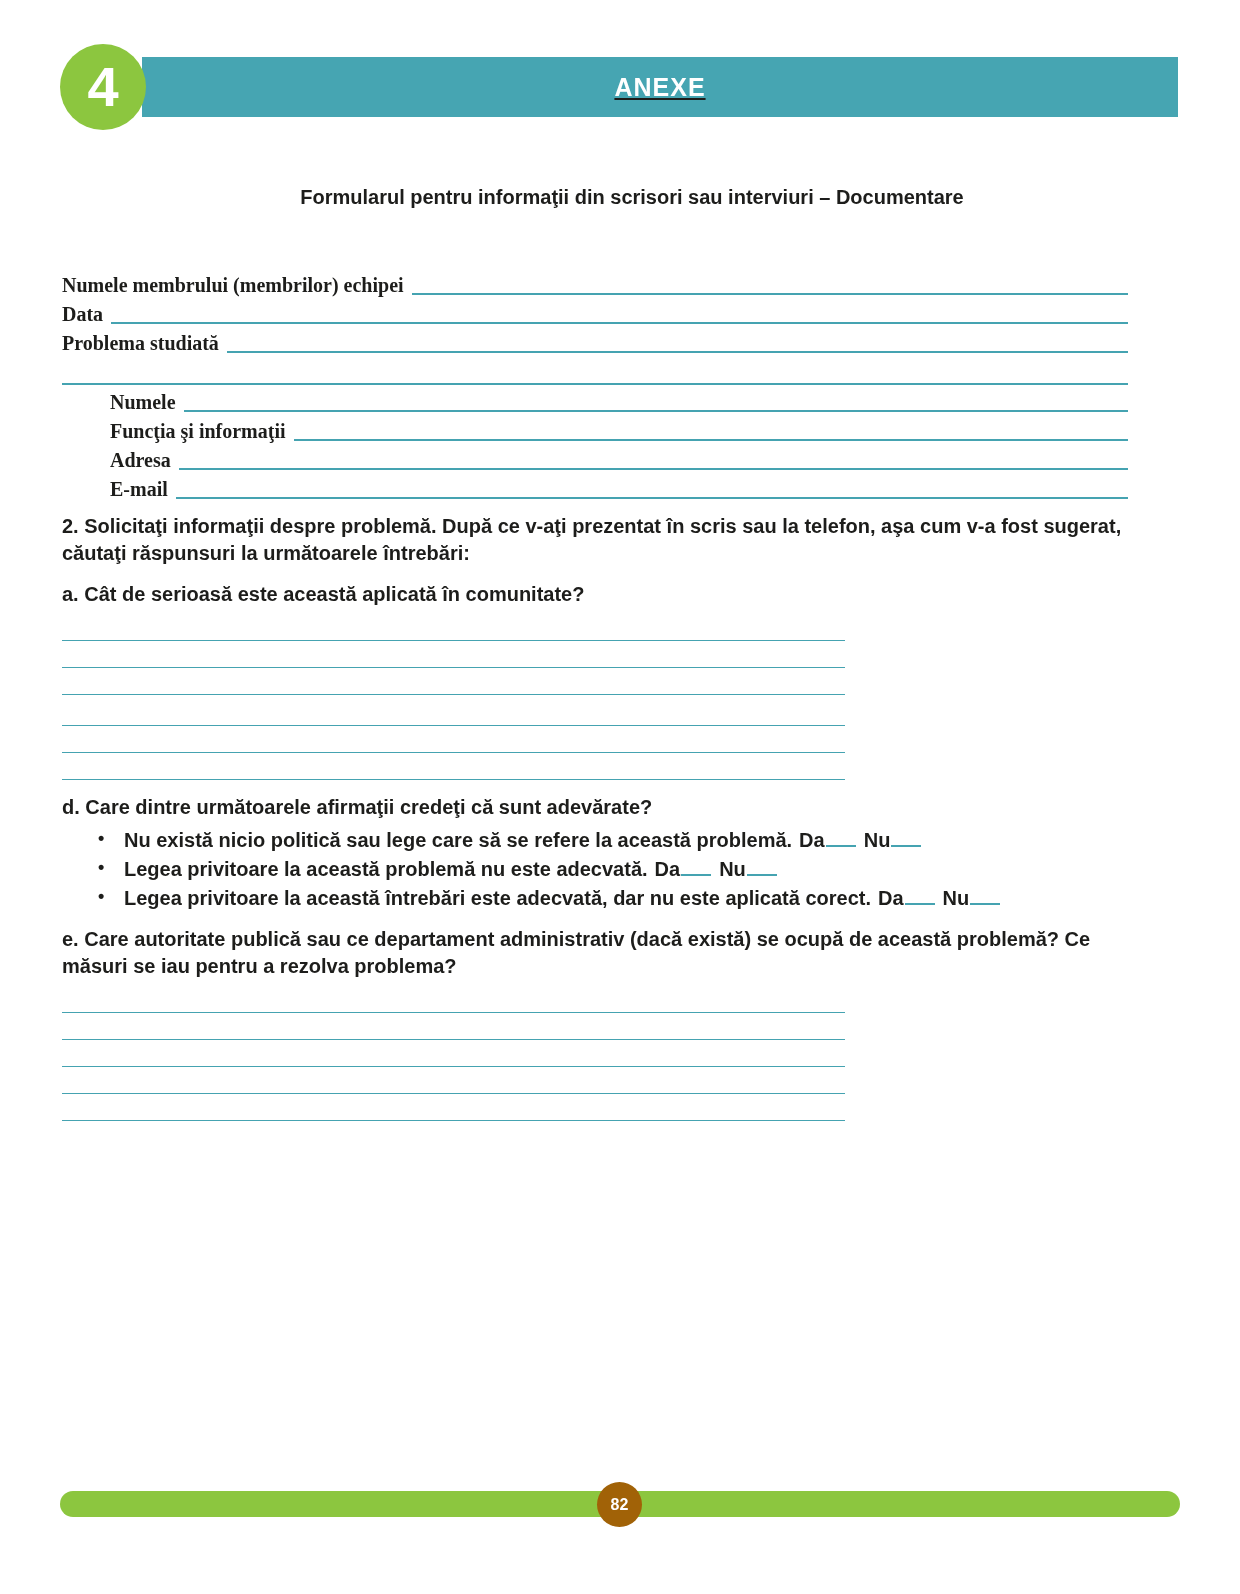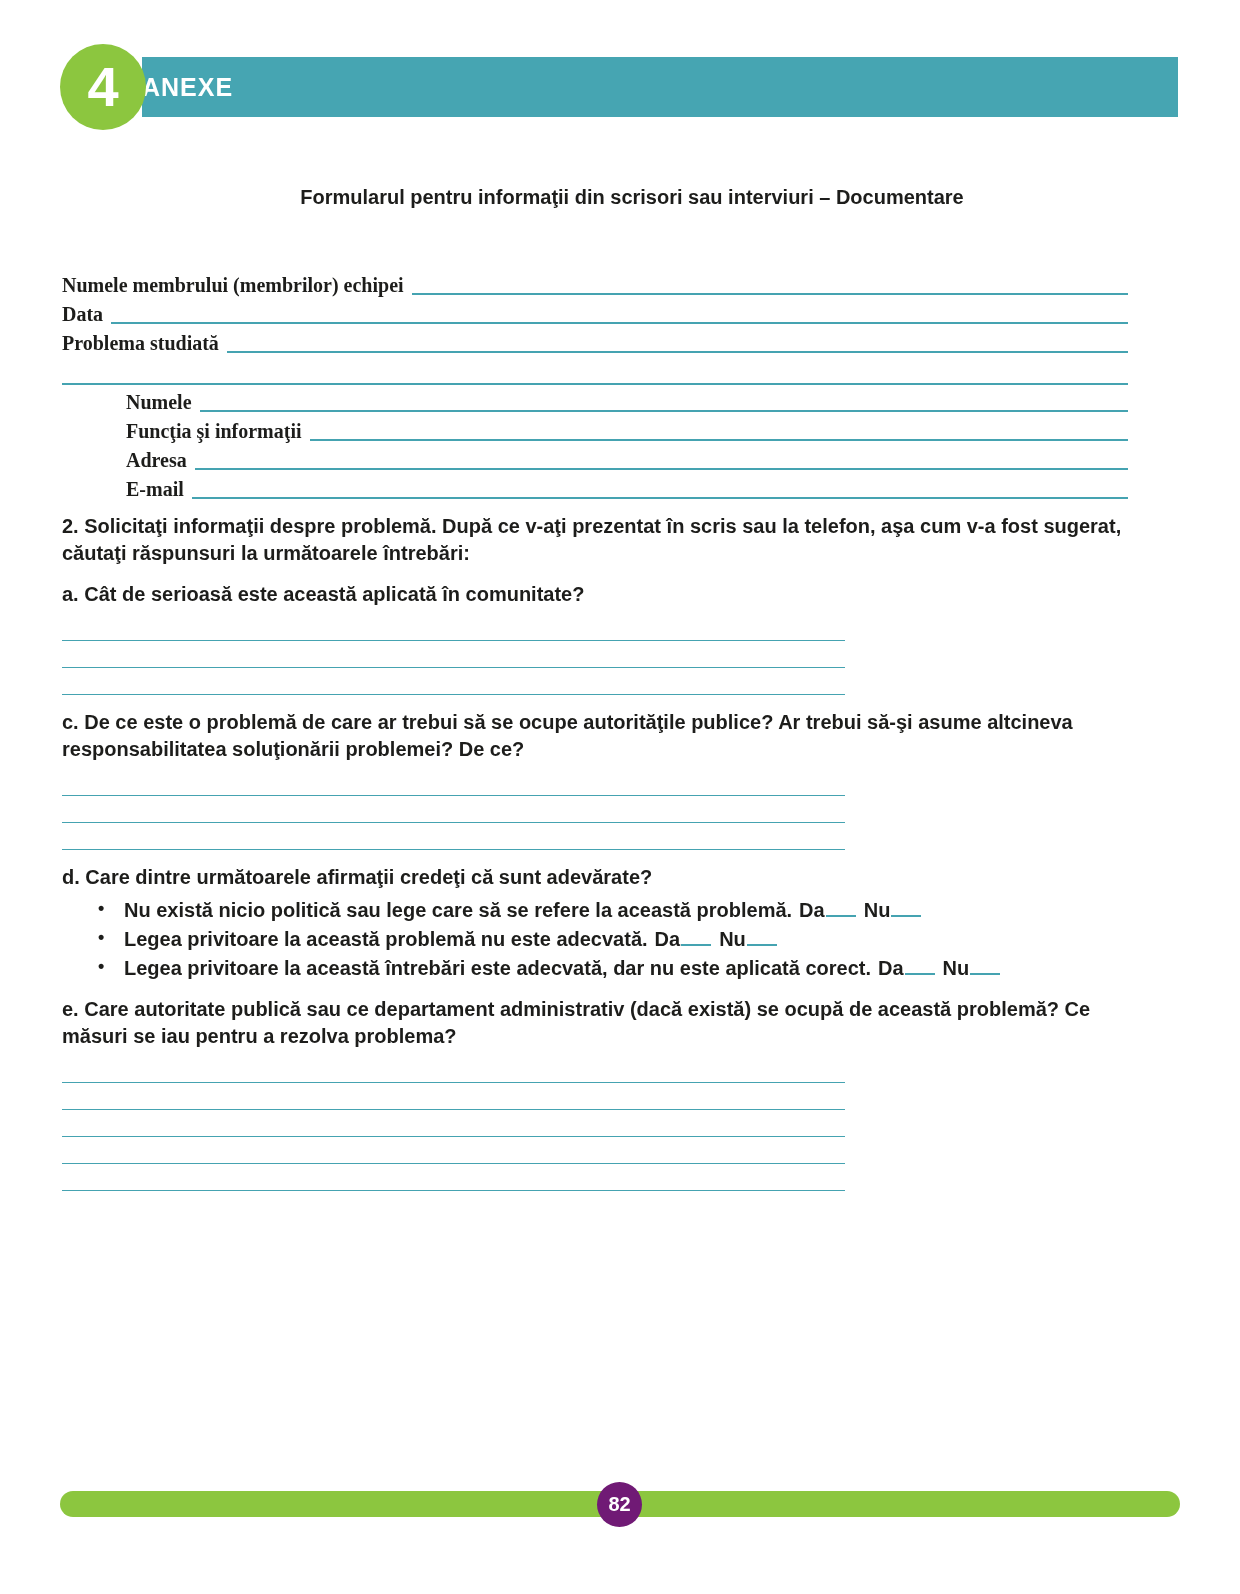--- a/index.html
+++ b/index.html
@@ -18,42 +18,42 @@
   .chapter-circle {
     position: absolute; top: 44px; left: 60px;
     width: 86px; height: 86px; border-radius: 50%;
     background: #8cc63f; z-index: 2;
     display: flex; align-items: center; justify-content: center;
   }
   .chapter-number { color: #fff; font-size: 56px; font-weight: bold; line-height: 1; }
   .banner {
     position: absolute; top: 57px; left: 142px; right: 62px; height: 60px;
     background: #46a5b2;
-    display: flex; align-items: center; 
+    display: flex; align-items: center; justify-content: center; text-decoration: underline;
   }
   .banner-title { color: #ffffff; font-size: 25px; font-weight: bold; letter-spacing: 1px; }
 
   .form-title {
     position: absolute; top: 174px; left: 0; width: 100%;
     text-align: center; font-size: 20px; font-weight: bold; margin: 12px;
   }
 
   
   .content {
     position: absolute; top: 270px; left: 62px; width: 1066px;
     font-size: 20px; font-weight: bold; line-height: 1.35;
   }
 
   .field-row { display: flex; align-items: flex-end; height: 29px; }
   .field-label { white-space: nowrap; font-family: Liberation Serif, serif; }
   .write-line { flex: 1; border-bottom: 2px solid #45a3b1; margin: 0 0 4px 8px; min-width: 40px; }
   .full-line { border-bottom: 2px solid #45a3b1; height: 28px; margin-bottom: 2px; }
 
   .section-heading { margin: 10px 0 6px; }
-  .indented-fields { margin-left: 64px; }
+  .indented-fields { margin-left: 48px; }
 
   .question-block { }
   .question-text { margin: 14px 0 6px; }
   .answer-lines { margin-top: 4px; }
   .answer-line { width: 783px; height: 27px; border-bottom: 1.5px solid #45a3b1; }
 
   .bullet-list { list-style: none; margin: 2px 0 4px 0; padding: 0 0 0 36px; }
   .bullet-item { position: relative; padding-left: 26px; margin: 2px 0; min-height: 27px; }
   .bullet-dot { position: absolute; left: 0; top: -1px; font-size: 18px; }
   .yn-label { margin-left: 7px; }
@@ -63,23 +63,23 @@
   }
 
   
   .footer-bar {
     position: absolute; left: 60px; right: 60px; top: 1491px; height: 26px;
     background: #8cc63f; border-radius: 13px;
   }
   .page-circle {
     position: absolute; left: 597px; top: 1482px;
     width: 45px; height: 45px; border-radius: 50%;
-    background: #701a75; color: #fff; z-index: 2;
+    background: #a16207; color: #fff; z-index: 2;
     display: flex; align-items: center; justify-content: center;
-    font-size: 20px; font-weight: bold;
+    font-size: 16px; font-weight: bold;
   }
 </style>
 </head>
 <body>
 
 <div class="page">
 
   <div class="chapter-circle">
     <span class="chapter-number">4</span>
   </div>
@@ -134,21 +134,20 @@
     <div>
         <div class="question-block">
           <p class="question-text">a. Cât de serioasă este această aplicată în comunitate?</p>
           <div class="answer-lines">
             <div class="answer-line"></div>
             <div class="answer-line"></div>
             <div class="answer-line"></div>
           </div>
         </div>
         <div class="question-block">
-          <p class="question-text">c. De ce este o problemă de care ar trebui să se ocupe autorităţile publice? Ar trebui să-şi asume altcineva responsabilitatea soluţionării problemei? De ce?</p>
           <div class="answer-lines">
             <div class="answer-line"></div>
             <div class="answer-line"></div>
             <div class="answer-line"></div>
           </div>
         </div>
         <div class="question-block">
           <p class="question-text">d. Care dintre următoarele afirmaţii credeţi că sunt adevărate?</p>
           <ul class="bullet-list">
             <li class="bullet-item"><span class="bullet-dot">•</span><span class="bullet-statement">Nu există nicio politică sau lege care să se refere la această problemă.</span><span class="yn-label">Da</span><span class="inline-blank"></span><span class="yn-label">Nu</span><span class="inline-blank"></span></li>

